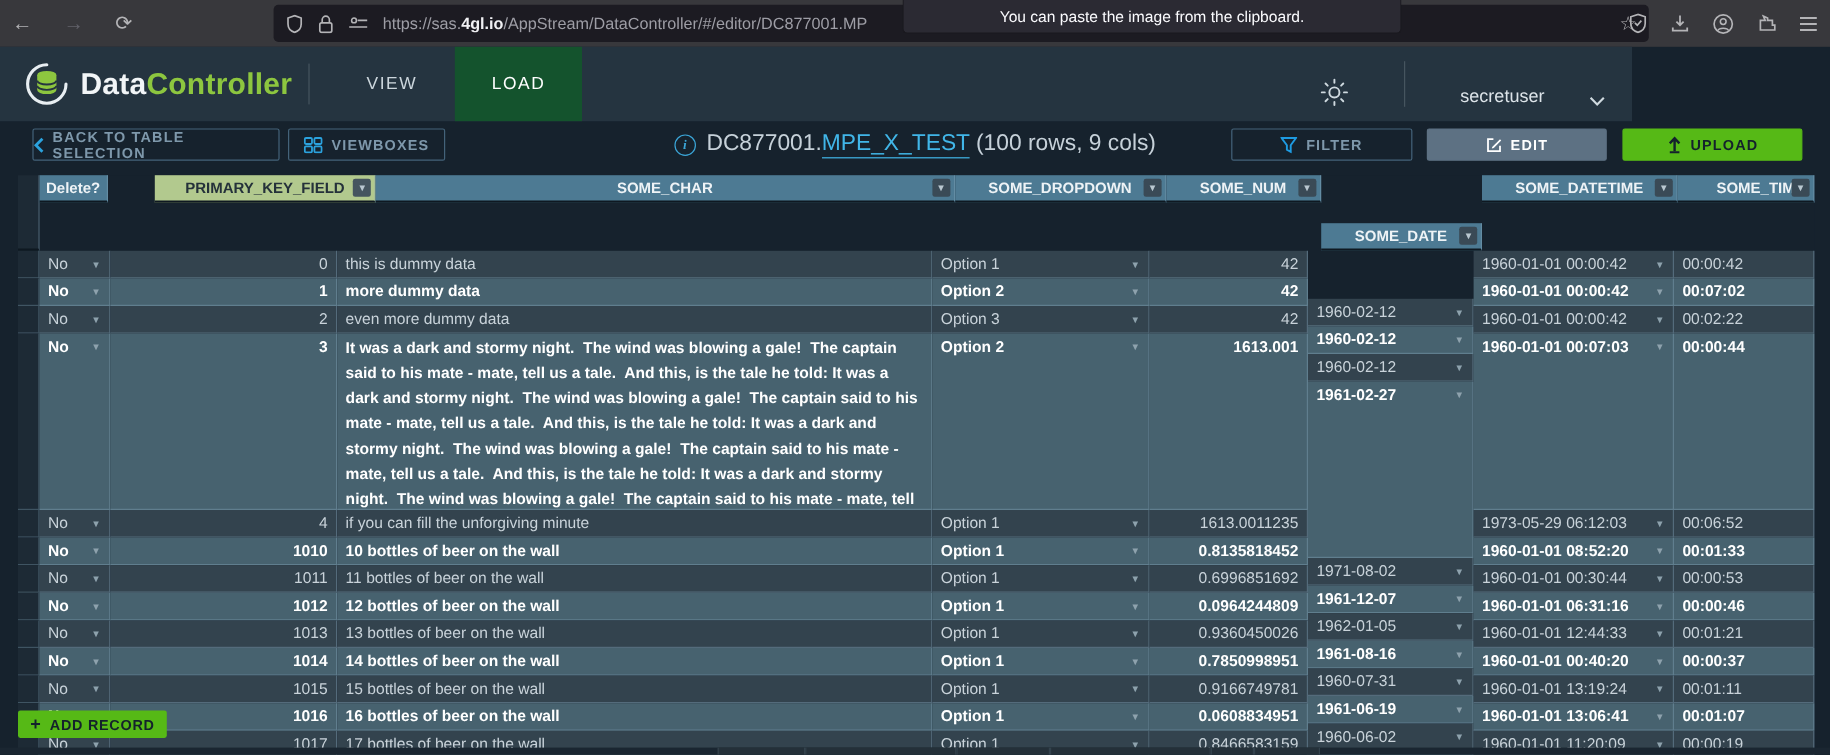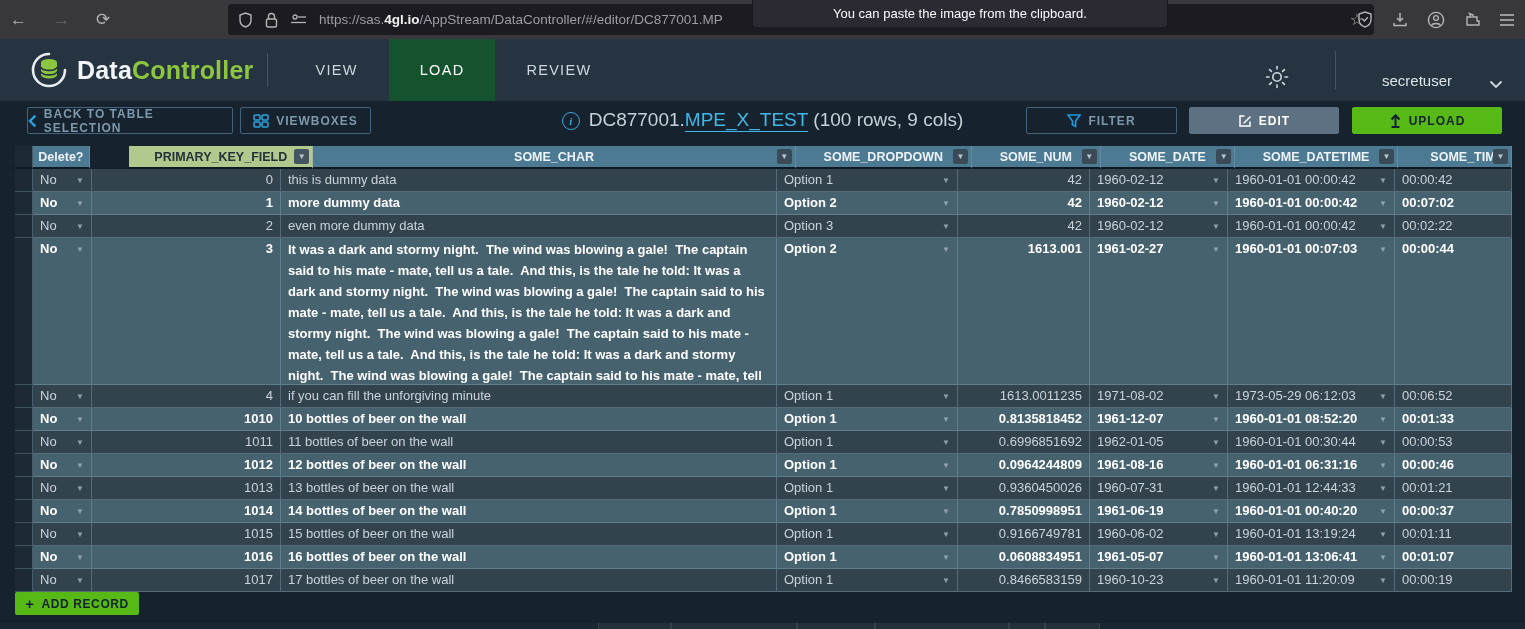--- a/index.html
+++ b/index.html
@@ -18,22 +18,22 @@
   .url-text { font-size:13.5px; color:#9d9da5; white-space:nowrap; overflow:hidden; flex:1; }
   .url-text .domain { color:#f0f0f3; font-weight:bold; }
   .star { font-size:16px; color:#b4b4b7; margin-left:8px; }
   .chrome-right { position:absolute; right:10px; top:0; height:39px; display:flex; align-items:center; gap:19px; }
   .tooltip { position:absolute; left:752px; top:0; width:416px; height:28px; background:#2b2a33;
              border:1px solid #1a191f; border-top:none; border-radius:0 0 4px 4px; z-index:50;
              display:flex; align-items:center; justify-content:center;
              font-size:13px; color:#fbfbfe; }
 
   
-  .navbar { position:absolute; left:0; top:39px; width:1525px; height:62px; background:#253440;
-            display:flex; align-items:center;padding-left:10px; }
+  .navbar { position:absolute; left:0; top:39px; width:1360px; height:62px; background:#253440;
+            display:flex; align-items:center; }
   .brand { display:flex; align-items:center; gap:9px; margin-left:20px; }
   .brand-text { font-size:25px; font-weight:bold; letter-spacing:0.2px; }
   .brand-text .b1 { color:#f2f5f7; } .brand-text .b2 { color:#8dc63f; }
   .nav-divider { width:1px; height:34px; background:#46555f; margin:0 16px 0 14px; }
   .tabs { display:flex; height:62px; }
   .tab { height:62px; display:flex; align-items:center; padding:0 31px; font-size:14.5px;
          letter-spacing:1.3px; color:#ccd6dc; cursor:pointer; }
   .tab.active { background:#14532d; color:#ffffff; }
   .nav-right { margin-left:auto; display:flex; align-items:flex-end; margin-right:22px;gap:28px; }
   .user-divider { width:1px; height:38px; background:#46555f; margin:0 18px; }
@@ -81,21 +81,21 @@
   .brow.tall { height:147px; }
   .brow:nth-child(odd)  .gcell { background:#47626f; color:#ffffff; font-weight:bold; }
   .brow:nth-child(even) .gcell { background:#33434e; color:#c9d3da; }
   .brow .gcell { height:100%; }
   .c-delete { width:59px; display:flex; justify-content:space-between; align-items:flex-start; }
   .c-pk { width:189px; text-align:right; }
   .c-char { width:496px; }
   .brow.tall .c-char { white-space:pre-wrap; line-height:21px; }
   .c-drop { width:181px; display:flex; justify-content:space-between; align-items:flex-start; }
   .c-num { width:132px; text-align:right; }
-  .c-date { width:138px; display:flex; justify-content:space-between; align-items:flex-start; }
+  .c-date { width:138px; display:flex; justify-content:space-between; align-items:flex-start;margin-top:40px; }
   .c-dt { width:167px; display:flex; justify-content:space-between; align-items:flex-start; }
   .c-time { width:117px; }
   .caret { font-size:8px; color:#8ea2ad; font-weight:normal; margin-top:1px; }
 
   
   .add-btn { position:absolute; left:15px; top:592px; width:124px; height:23px; background:#56b916;
              border-radius:2px; display:flex; align-items:center; justify-content:center; gap:7px;
              font-size:12px; font-weight:bold; letter-spacing:0.6px; color:#14222c; cursor:pointer; }
   .plus { font-size:15px; font-weight:bold; }
   .cut-strip { position:absolute; left:0; top:623px; width:1525px; height:6px; background:#1a2631; }
@@ -183,21 +183,20 @@
         <path d="M11 11.5 V24 A8 3.4 0 0 0 27 24 V11.5" fill="#8dc63f"></path>
         <path d="M11 16 A8 3.4 0 0 0 27 16" fill="none" stroke="#253440" stroke-width="1.6"></path>
         <path d="M11 20.5 A8 3.4 0 0 0 27 20.5" fill="none" stroke="#253440" stroke-width="1.6"></path>
       </svg>
       <span class="brand-text"><span class="b1">Data</span><span class="b2">Controller</span></span>
     </div>
     <div class="nav-divider"></div>
     <div class="tabs">
       <div class="tab">VIEW</div>
       <div class="tab active">LOAD</div>
-      <div class="tab">REVIEW</div>
     </div>
     <div class="nav-right">
       <span>
         <svg width="24" height="24" viewBox="0 0 24 24">
           <circle cx="12" cy="12" r="4.2" fill="none" stroke="#cfd9df" stroke-width="1.6"></circle>
           <g stroke="#cfd9df" stroke-width="1.6" stroke-linecap="round">
             <line x1="12" y1="1.5" x2="12" y2="4"></line>
               <line x1="12" y1="20" x2="12" y2="22.5"></line>
             <line x1="1.5" y1="12" x2="4" y2="12"></line>
               <line x1="20" y1="12" x2="22.5" y2="12"></line>

